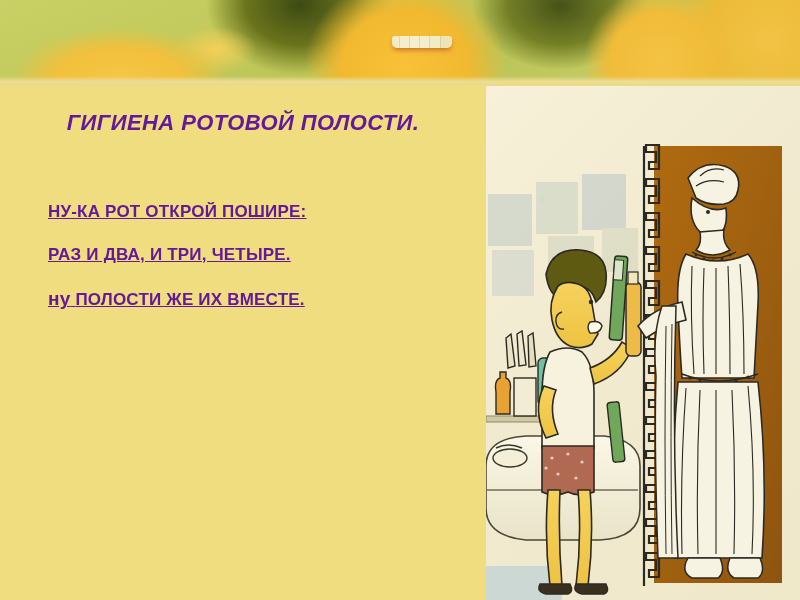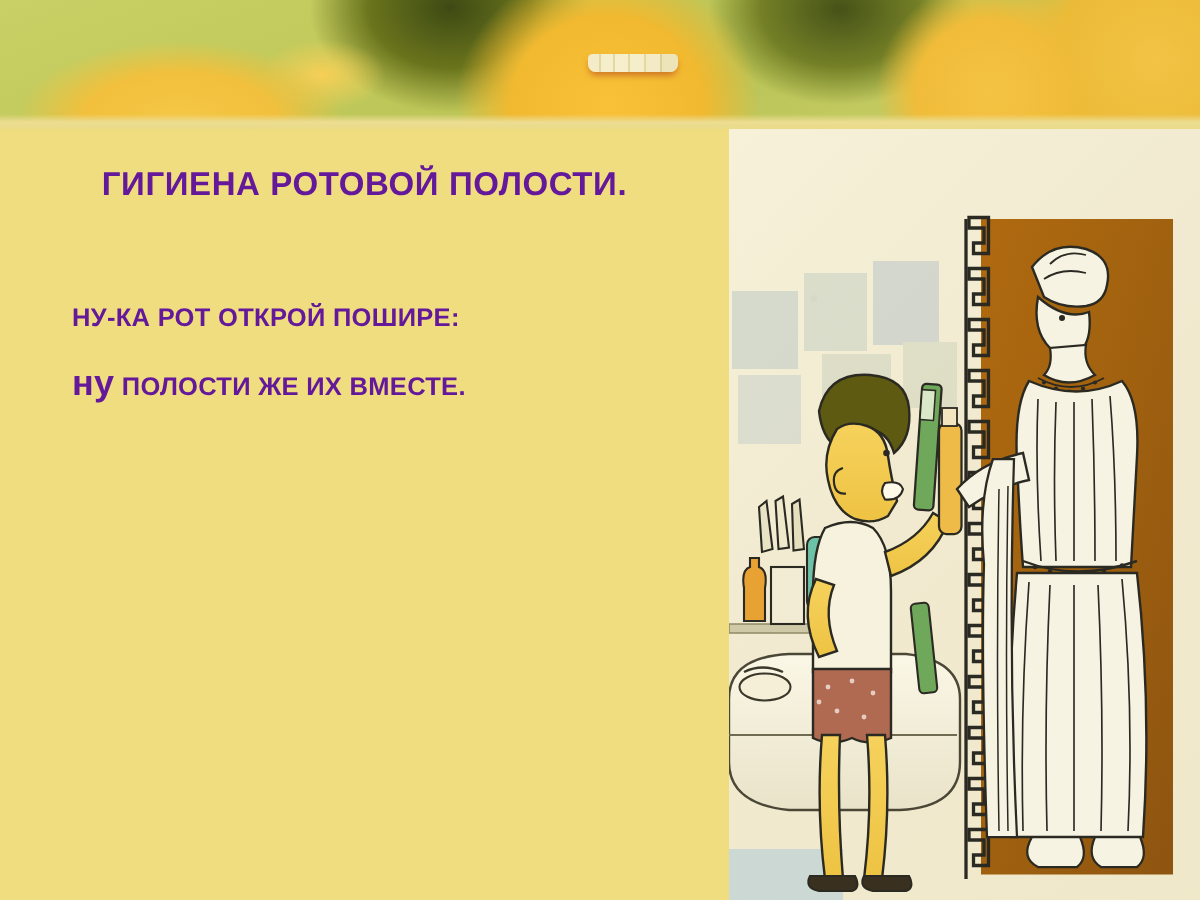--- a/index.html
+++ b/index.html
@@ -77,37 +77,39 @@
   .slide-title {
     position: absolute;
     left: 28px; top: 22px;
     width: 430px;
     text-align: center;
     color: #64199b;
     font-size: 22px;
     font-weight: bold;
     line-height: 29px;
     letter-spacing: .4px;
+    font-style: italic;
   }
   .verse {
     position: absolute;
     left: 48px; top: 104px;
     width: 420px;
     color: #64199b;
+    text-decoration: underline;
   }
   .verse-line {
     font-size: 17px;
     font-weight: bold;
     line-height: 43px;
     letter-spacing: .2px;
     white-space: nowrap;
   }
   .verse-line.last { line-height: 45px; }
   .verse-lead {
-    font-size: 24px;
+    font-size: 19px;
     font-weight: bold;
   }
 
   
   .illustration {
     position: absolute;
     left: 486px; top: 86px;
     width: 314px;
     height: 514px;
     overflow: hidden;
@@ -134,20 +136,21 @@
     <div class="header-teeth"></div>
     <div class="header-fade-bottom"></div>
   </div>
 
   <div class="content">
 
     <div class="slide-title">ГИГИЕНА РОТОВОЙ ПОЛОСТИ.</div>
 
     <div class="verse">
       <div class="verse-line">НУ-КА РОТ ОТКРОЙ ПОШИРЕ:</div>
+      <div class="verse-line">РАЗ И ДВА, И ТРИ, ЧЕТЫРЕ.</div>
       <div class="verse-line last"><span class="verse-lead">ну</span><span> </span><span>ПОЛОСТИ ЖЕ ИХ ВМЕСТЕ.</span></div>
     </div>
 
   </div>
 
   <div class="illustration">
     <div class="paper"></div>
 
     <svg class="ill-svg" viewBox="0 0 314 514">
       <defs>

